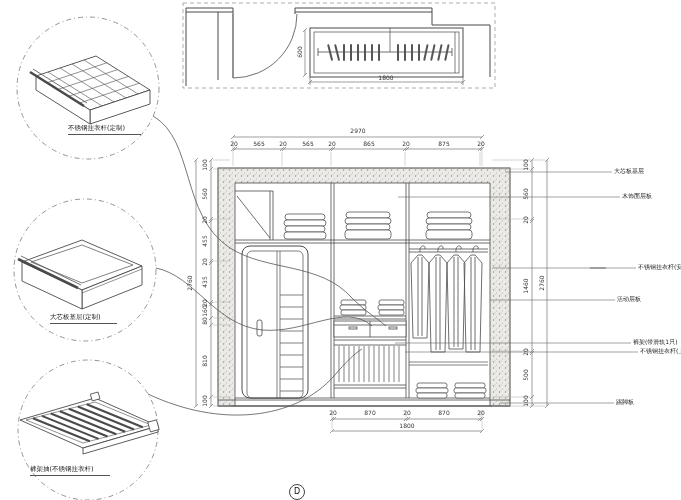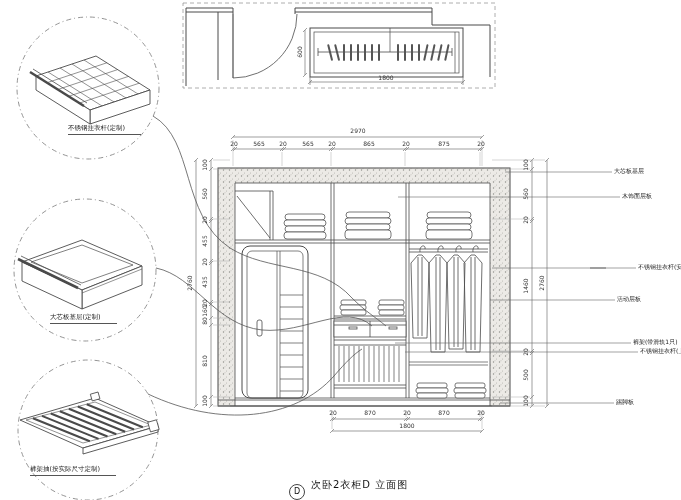--- a/index.html
+++ b/index.html
@@ -232,17 +232,16 @@
   <span class="anno" style="left:614px;top:168px">大芯板基层</span>
   <span class="anno" style="left:622px;top:193px">木饰面层板</span>
   <span class="anno" style="left:638px;top:264px">不锈钢挂衣杆(安装2只)</span>
   <span class="anno" style="left:617px;top:296px">活动层板</span>
   <span class="anno" style="left:633px;top:339px">裤架(带滑轨1只)</span>
   <span class="anno" style="left:640px;top:348px">不锈钢挂衣杆(上1只)</span>
   <span class="anno" style="left:616px;top:399px">踢脚板</span>
 
   <span class="detail-label" style="left:68px;top:125px">不锈钢挂衣杆(定制)</span>
   <span class="detail-label" style="left:50px;top:314px">大芯板基层(定制)</span>
-  <span class="detail-label" style="left:30px;top:466px">裤架抽(按实际尺寸定制)</span>
+  <span class="detail-label" style="left:30px;top:466px">裤架抽(不锈钢挂衣杆)</span>
 
   <div class="bubble">D</div>
-  <span class="title-text" style="left:311px;top:478px">次卧2衣柜D 立面图</span>
 </div>
 
 </body></html>

